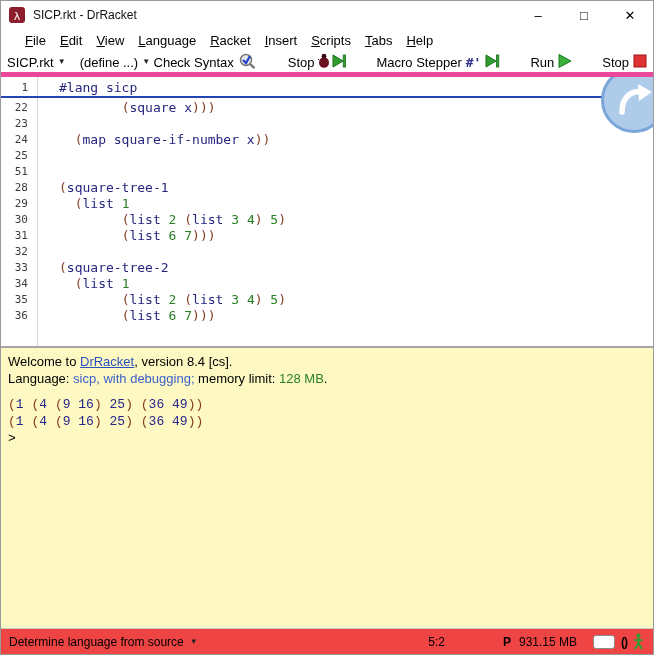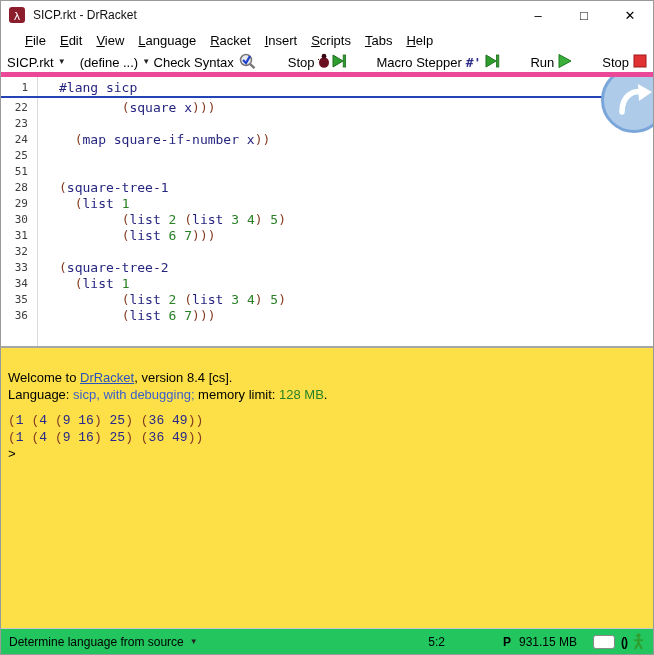--- a/index.html
+++ b/index.html
@@ -44,29 +44,29 @@
   .tok-i{color:var(--identifier,#262680)}
   .tok-n{color:var(--number,#298026)}
   .tok-p{color:var(--paren,#843c24)}
   .tok-v{color:var(--value,#26268c)}
   .tok-link{color:var(--link,#2a52be);text-decoration:underline;cursor:pointer}
   .tok-lang{color:var(--langblue,#3a5fcd)}
   .tok-mem{color:var(--number,#298026)}
 
   
   .splitter{height:2px;flex:0 0 2px;background:#a6a6a6;cursor:row-resize}
-  .interactions{flex:1 1 auto;padding:21px 7px;overflow:hidden;background:#fde047}
+  .interactions{flex:1 1 auto;padding:5px 7px;overflow:hidden;background:#fef9c3}
   .int-line{line-height:17px}
   .int-line.sans{font-size:13px}
   .int-line.mono{font-family:Liberation Mono, monospace;font-size:13px}
   .int-line.sans + .int-line.out{margin-top:9px}
   .int-line.prompt{margin-top:0;color:#000}
 
   
-  .statusbar{height:26px;flex:0 0 26px;background:#22c55e;border-top:1px solid #c9c9c9;display:flex;align-items:center;padding:0 8px;font-size:12px}
+  .statusbar{height:26px;flex:0 0 26px;background:#ef4444;border-top:1px solid #c9c9c9;display:flex;align-items:center;padding:0 8px;font-size:12px}
   .lang-sel{display:inline-flex;gap:6px;align-items:center;cursor:pointer}
   .flexspace{flex:1}
   .linecol{margin-right:58px}
   .pind{font-weight:bold;margin-right:8px}
   .gcbox{width:22px;height:14px;background:#fff;border:1px solid #8a8a8a;border-radius:3px;margin:0 6px 0 16px;cursor:pointer}
   .parenind{font-weight:bold;margin-right:5px;letter-spacing:-1px;font-size:12px}
   .runman{display:inline-flex;align-items:flex-end}
 </style>
 </head>
 <body>

